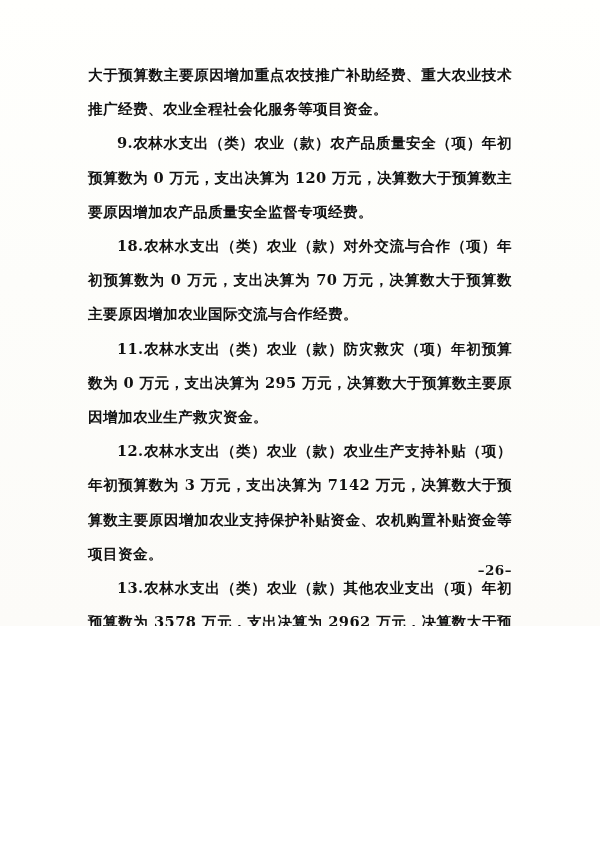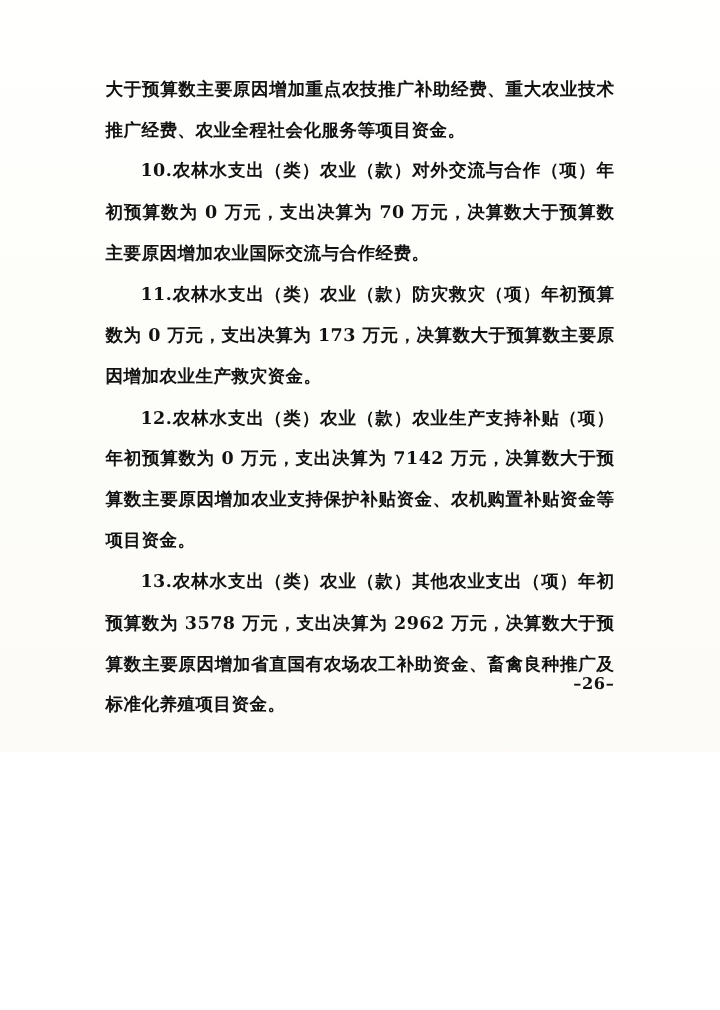--- a/index.html
+++ b/index.html
@@ -52,20 +52,21 @@
   }
 </style>
 </head>
 <body>
 
 <div class="page">
   <div class="scan-tint"></div>
 
   <div class="body-col">
     <p class="para">大于预算数主要原因增加重点农技推广补助经费、重大农业技术推广经费、农业全程社会化服务等项目资金。</p>
-    <p class="para indent">10.农林水支出（类）农业（款）对外交流与合作（项）年初预算数为 0 万元，支出决算为 70 万元，决算数大于预算数主要原因增加农业国际交流与合作经费。</p>
-    <p class="para indent">11.农林水支出（类）农业（款）防灾救灾（项）年初预算数为 0 万元，支出决算为 173 万元，决算数大于预算数主要原因增加农业生产救灾资金。</p>
-    <p class="para indent">12.农林水支出（类）农业（款）农业生产支持补贴（项）年初预算数为 0 万元，支出决算为 7142 万元，决算数大于预算数主要原因增加农业支持保护补贴资金、农机购置补贴资金等项目资金。</p>
+    <p class="para indent">9.农林水支出（类）农业（款）农产品质量安全（项）年初预算数为 0 万元，支出决算为 120 万元，决算数大于预算数主要原因增加农产品质量安全监督专项经费。</p>
+    <p class="para indent">18.农林水支出（类）农业（款）对外交流与合作（项）年初预算数为 0 万元，支出决算为 70 万元，决算数大于预算数主要原因增加农业国际交流与合作经费。</p>
+    <p class="para indent">11.农林水支出（类）农业（款）防灾救灾（项）年初预算数为 0 万元，支出决算为 295 万元，决算数大于预算数主要原因增加农业生产救灾资金。</p>
+    <p class="para indent">12.农林水支出（类）农业（款）农业生产支持补贴（项）年初预算数为 3 万元，支出决算为 7142 万元，决算数大于预算数主要原因增加农业支持保护补贴资金、农机购置补贴资金等项目资金。</p>
     <p class="para indent">13.农林水支出（类）农业（款）其他农业支出（项）年初预算数为 3578 万元，支出决算为 2962 万元，决算数大于预算数主要原因增加省直国有农场农工补助资金、畜禽良种推广及标准化养殖项目资金。</p>
   </div>
 
   <div class="page-number">–26–</div>
 </div>
 
 </body></html>

